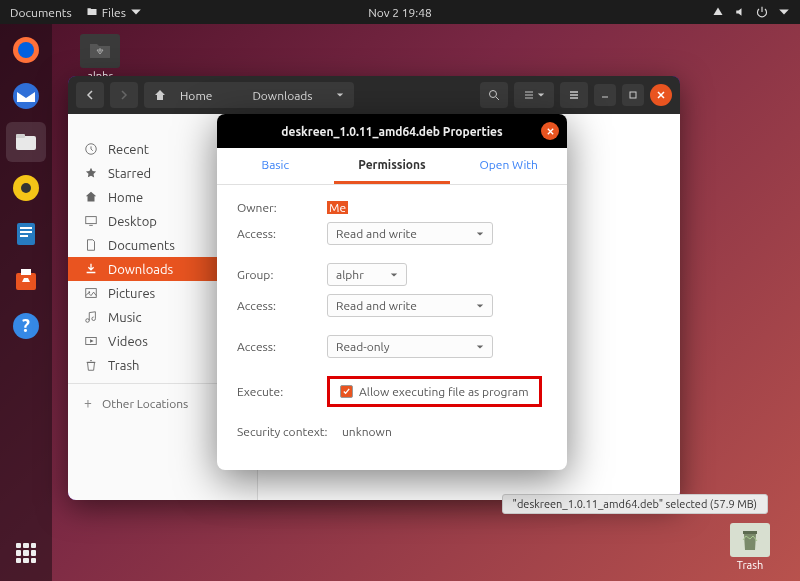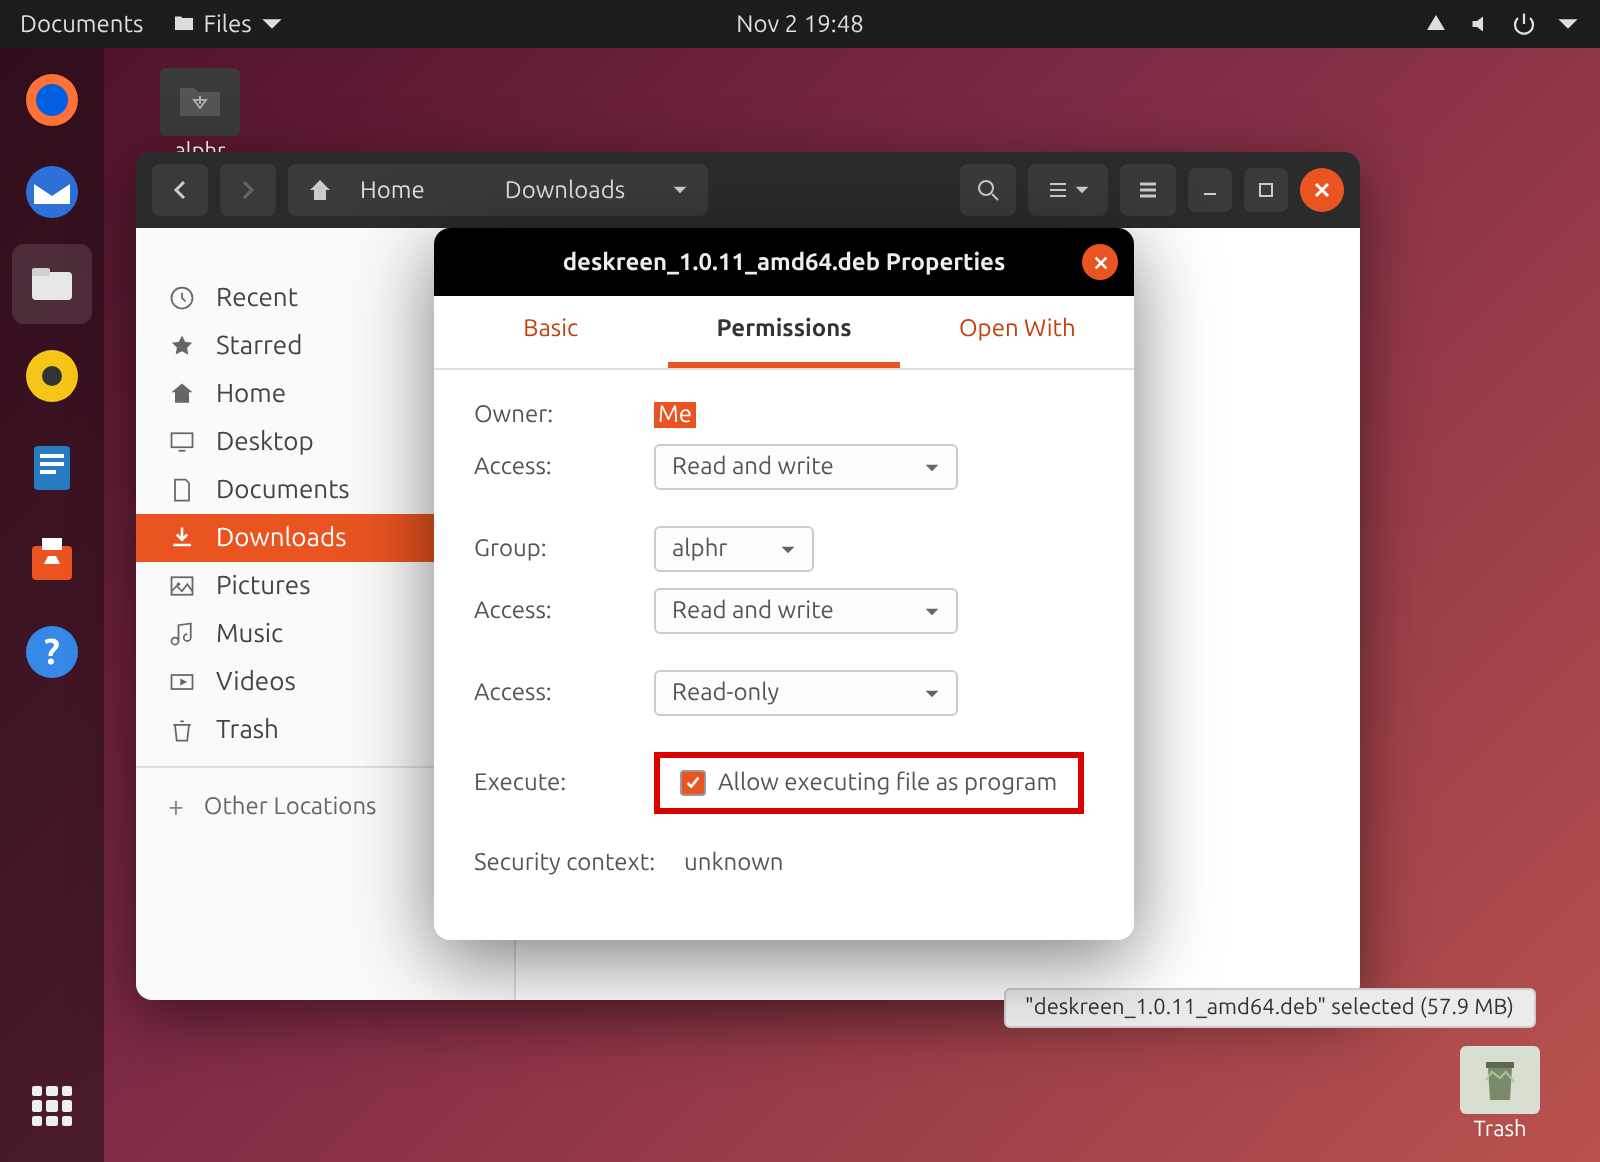--- a/index.html
+++ b/index.html
@@ -51,28 +51,28 @@
     .files-content { flex: 1; background: #fff; }
     
     
     .statusbar { position: absolute; right: 32px; top: 494px; background: #ebebeb; border: 1px solid #ccc; border-radius: 3px; padding: 3px 10px; font-size: 11px; color: #333; }
     
     
     .props-dialog { position: absolute; left: 217px; top: 114px; width: 350px; background: #fff; border-radius: 8px; box-shadow: 0 10px 40px rgba(0,0,0,0.5); overflow: hidden; }
     .props-title { height: 34px; background: #000000; color: #eee; display: flex; align-items: center; justify-content: center; font-size: 12px; font-weight: 600; position: relative; }
     .props-close { position: absolute; right: 8px; width: 18px; height: 18px; border-radius: 50%; background: #E95420; display: flex; align-items: center; justify-content: center; }
     .props-tabs { display: flex; border-bottom: 1px solid #e0e0e0; }
-    .props-tab { flex: 1; text-align: center; padding: 10px 0; font-size: 12px; color: #c2410c; }
+    .props-tab { flex: 1; text-align: center; padding: 10px 0; font-size: 12px; color: #3b82f6; }
     .props-tab.active { color: #333; font-weight: 600; border-bottom: 3px solid #E95420; }
     .props-body { padding: 16px 20px 24px; font-size: 12px; color: #555; }
     .form-row { display: flex; align-items: center; margin-bottom: 8px; gap: 10px; }
     .form-label { width: 80px; }
     .owner-val { background: #E95420; color: #fff; padding: 0 2px; }
     .combo { border: 1px solid #ccc; border-radius: 3px; padding: 4px 8px; display: flex; align-items: center; justify-content: space-between; background: #fcfcfc; font-size: 12px; }
-    .combo.w-full { width: 152px; }
+    .combo.w-full { width: 166px; }
     .combo.w-sm { width: 80px; }
     .execute-box { border: 3px solid #d00; padding: 6px 10px; display: flex; align-items: center; gap: 6px; }
     .checkbox { width: 13px; height: 13px; border: 1px solid #999; border-radius: 2px; background: #E95420; display: flex; align-items: center; justify-content: center; }
     .checkbox svg { width: 9px; height: 9px; fill: #fff; }
     .gap { height: 10px; }
   </style>
 </head>
 <body>
 
 <div class="topbar">

